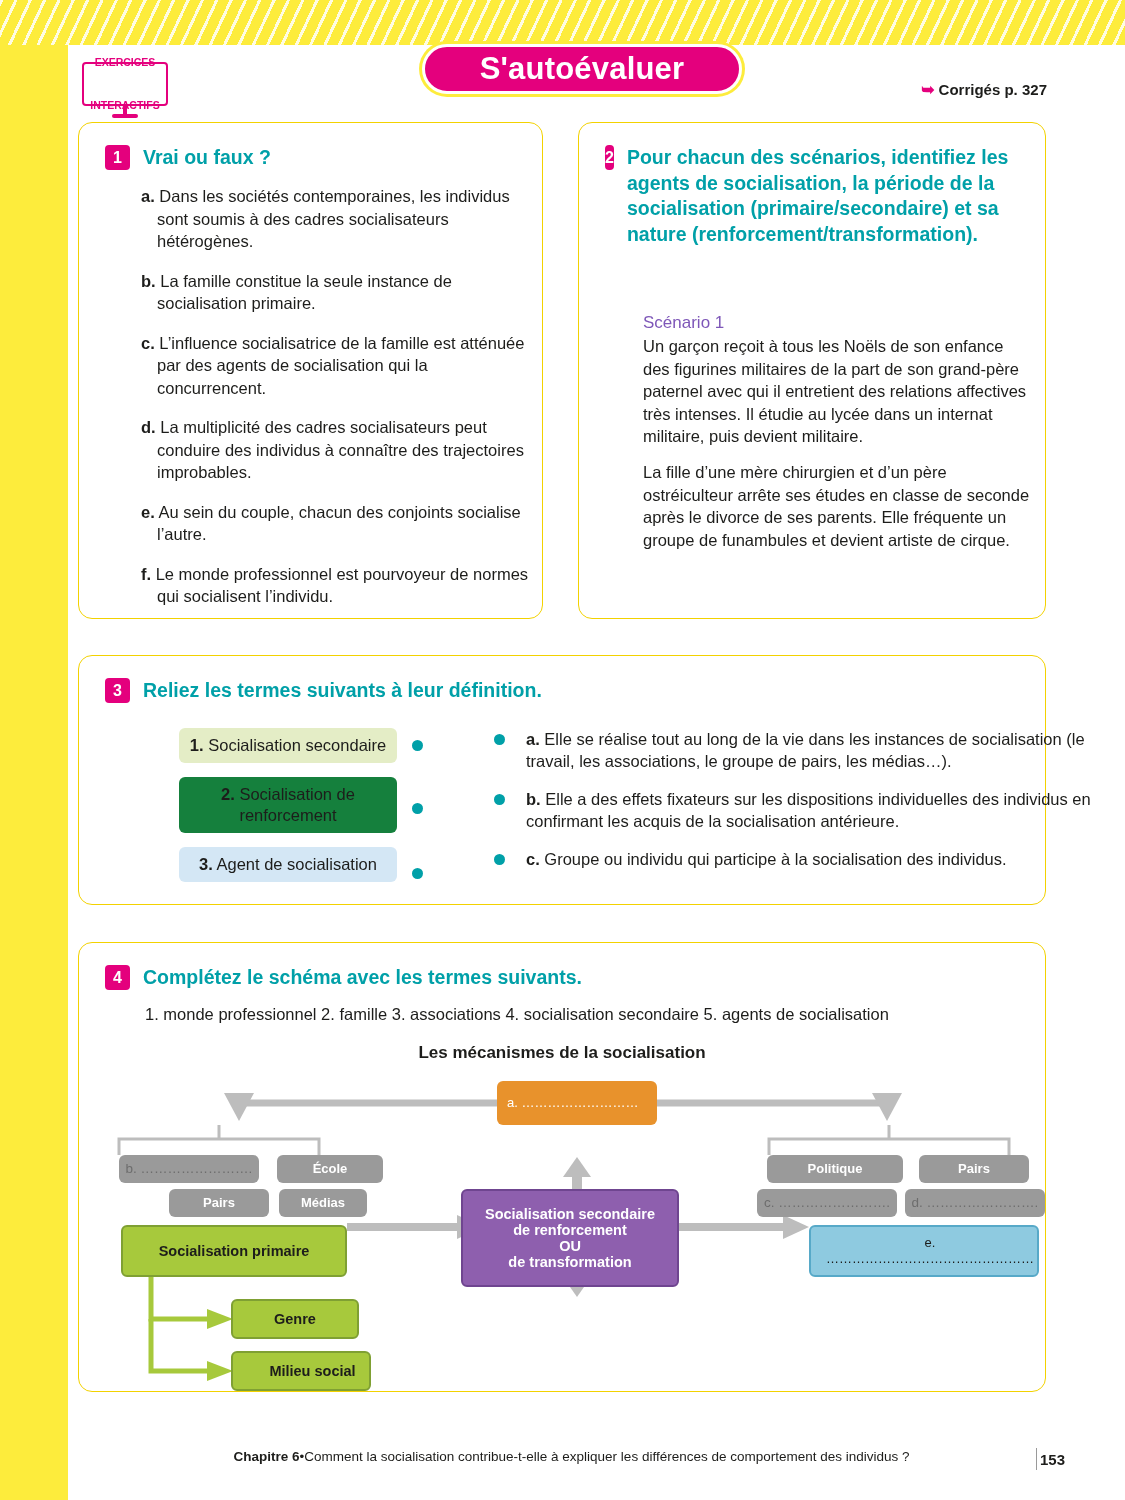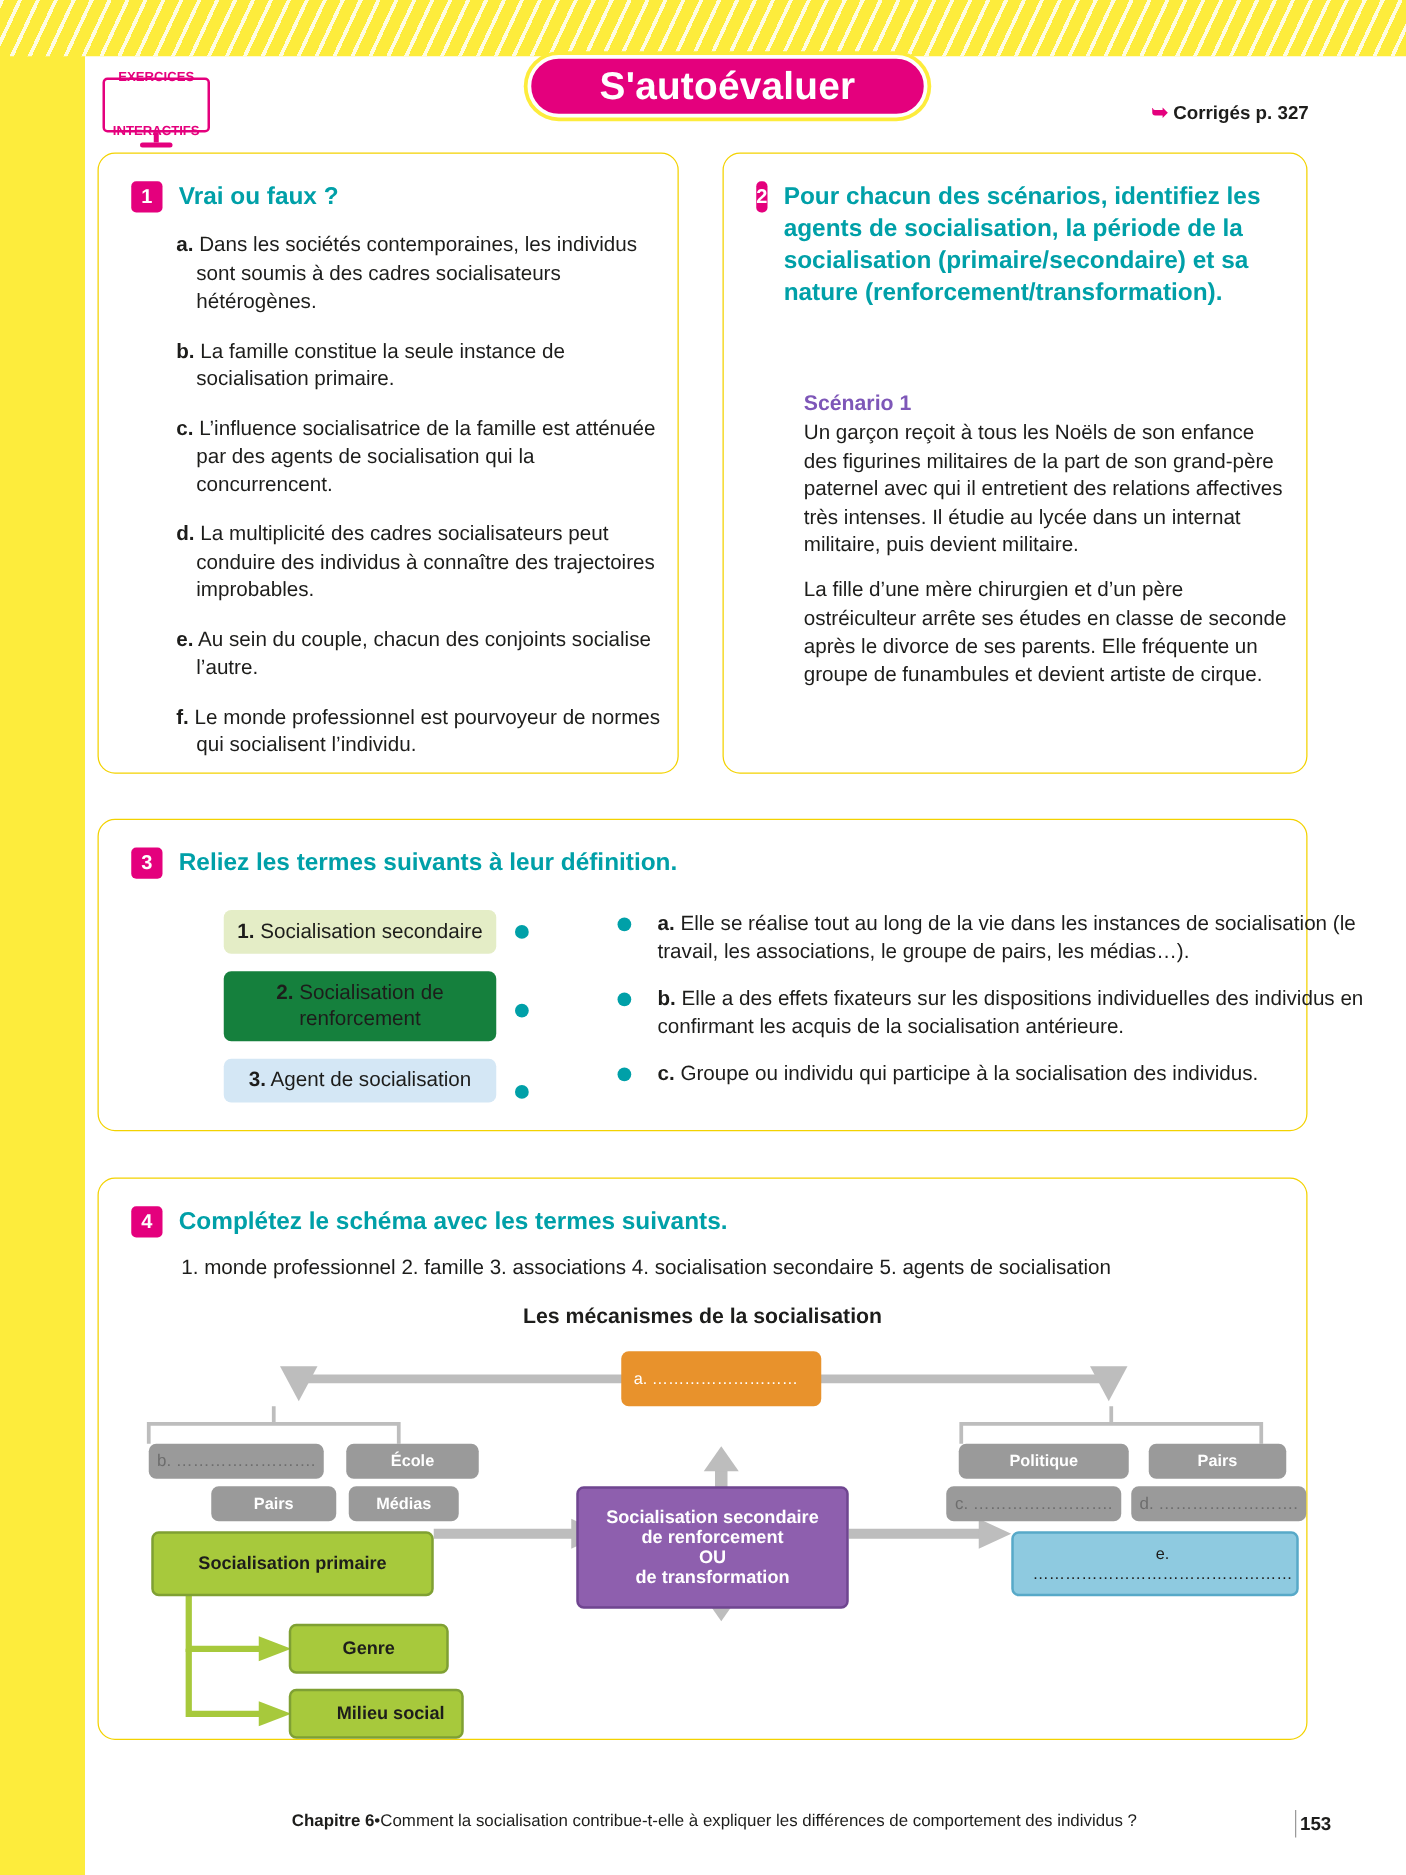--- a/index.html
+++ b/index.html
@@ -75,21 +75,21 @@
   #box1 .hdr { position:absolute; left:26px; top:22px; display:flex; align-items:center; gap:13px; }
   #box1 ol { margin:0; padding:0; list-style:none; position:absolute; left:62px; top:62px; width:390px; }
   #box1 li { font-size:16.5px; line-height:22.5px; color:#1d1d1b; margin-bottom:17px; text-indent:-16px; padding-left:16px; }
   #box1 li b { font-weight:bold; }
 
   
   #box2 { left:578px; top:122px; width:468px; height:497px; }
   #box2 .hdr { position:absolute; left:26px; top:22px; display:flex; gap:13px; width:420px; }
   #box2 .hdr .qtitle { line-height:25.5px; }
   #box2 .scen { position:absolute; left:64px; width:390px; }
-  #box2 .scen h4 { margin:0 0 2px 0; font-size:17px; color:#7e57b8; font-weight:bold; }
+  #box2 .scen h4 { margin:0 0 2px 0; font-size:17px; color:#7e57b8; font-weight:normal; }
   #box2 .scen p { margin:0; font-size:16.5px; line-height:22.5px; color:#1d1d1b; }
   #scen1 { top:190px; }
   #scen2 { top:338px; }
 
   
   #box3 { left:78px; top:655px; width:968px; height:250px; }
   #box3 .hdr { position:absolute; left:26px; top:22px; display:flex; align-items:center; gap:13px; }
   .match-left { position:absolute; left:100px; top:72px; width:240px;text-align:center; }
   .term {
     position:relative; border-radius:6px; padding:7px 10px; font-size:16.5px; color:#1d1d1b;

